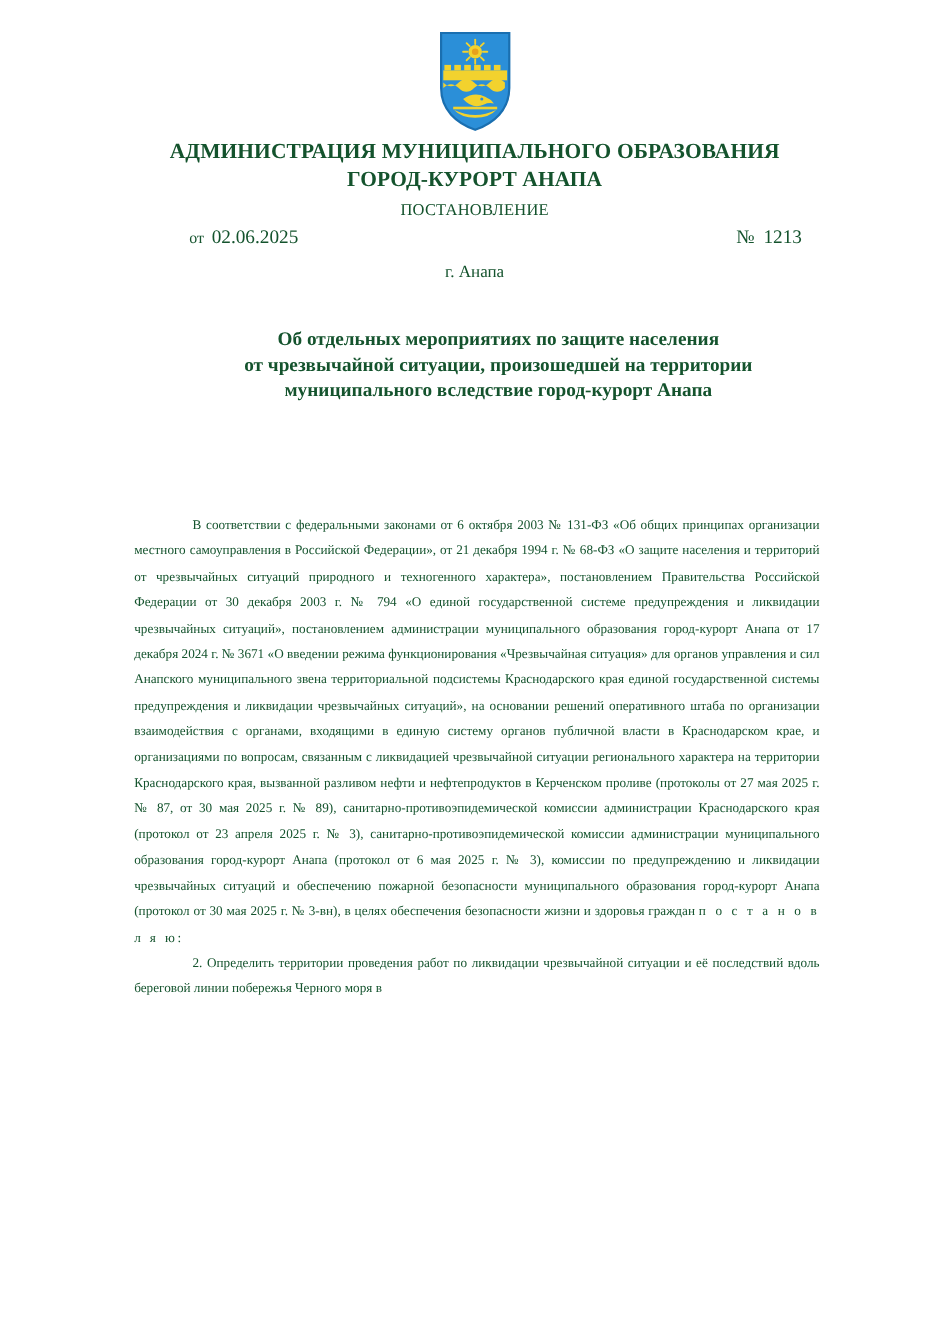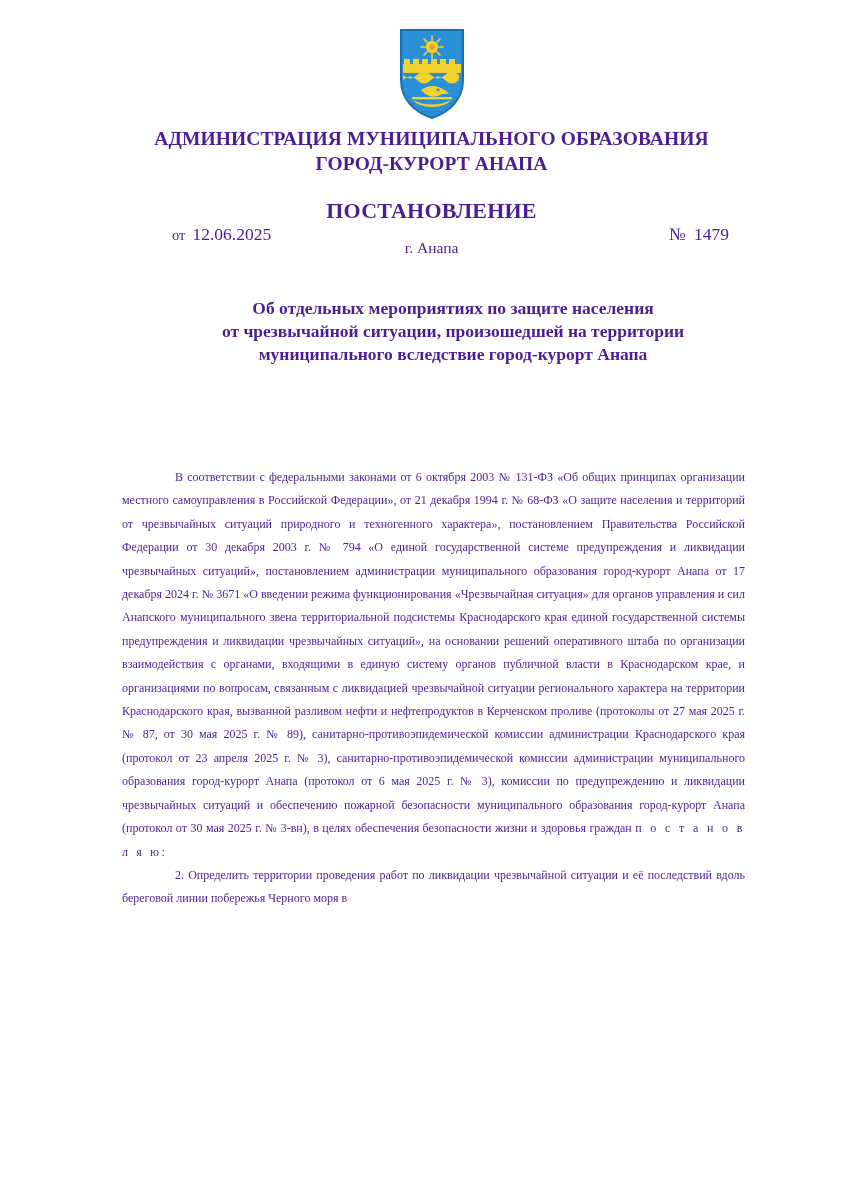--- a/index.html
+++ b/index.html
@@ -7,21 +7,21 @@
     padding: 0;
     background: #ffffff;
   }
   .page {
     position: relative;
     width: 858px;
     height: 1200px;
     background: #ffffff;
     overflow: hidden;
     font-family: "Liberation Serif", "DejaVu Serif", serif;
-    color: #4c1d95;
+    color: #14532d;
   }
 
   
   .emblem-wrap {
     position: absolute;
     top: 28px;
     left: 0;
     width: 863px;
     display: flex;
     justify-content: center;
@@ -41,31 +41,31 @@
     text-align: center;
   }
   .org-line {
     font-size: 19.5px;
     font-weight: bold;
     letter-spacing: 0.1px;
     line-height: 25px;
     white-space: nowrap;
   }
   .doc-kind {
-    font-size: 22px;
-    font-weight: bold;
+    font-size: 15px;
+    font-weight: normal;
     line-height: 26px;
-    margin-top: 22px;
+    margin-top: 2px;
     letter-spacing: 0.2px;
   }
 
   
   .meta-row {
     position: absolute;
-    top: 224px;
+    top: 205px;
     left: 122px;
     width: 623px;
     display: flex;
     justify-content: space-between;
     align-items: baseline;
     font-size: 17px;
   }
   .meta-left {
     display: flex;
     align-items: baseline;
@@ -172,25 +172,25 @@
 
   <div class="header-block">
     <div class="org-line">АДМИНИСТРАЦИЯ МУНИЦИПАЛЬНОГО ОБРАЗОВАНИЯ</div>
     <div class="org-line">ГОРОД-КУРОРТ АНАПА</div>
     <div class="doc-kind">ПОСТАНОВЛЕНИЕ</div>
   </div>
 
   <div class="meta-row">
     <div class="meta-left">
       <span class="meta-prefix">от</span>
-      <span class="meta-value">12.06.2025</span>
+      <span class="meta-value">02.06.2025</span>
     </div>
     <div class="meta-right">
       <span class="meta-no">№</span>
-      <span class="meta-value">1479</span>
+      <span class="meta-value">1213</span>
     </div>
   </div>
 
   <div class="city-line">г. Анапа</div>
 
   <div class="subject">
     <div>Об отдельных мероприятиях по защите населения</div>
     <div>от чрезвычайной ситуации, произошедшей на территории</div>
     <div>муниципального вследствие город-курорт Анапа</div>
   </div>

